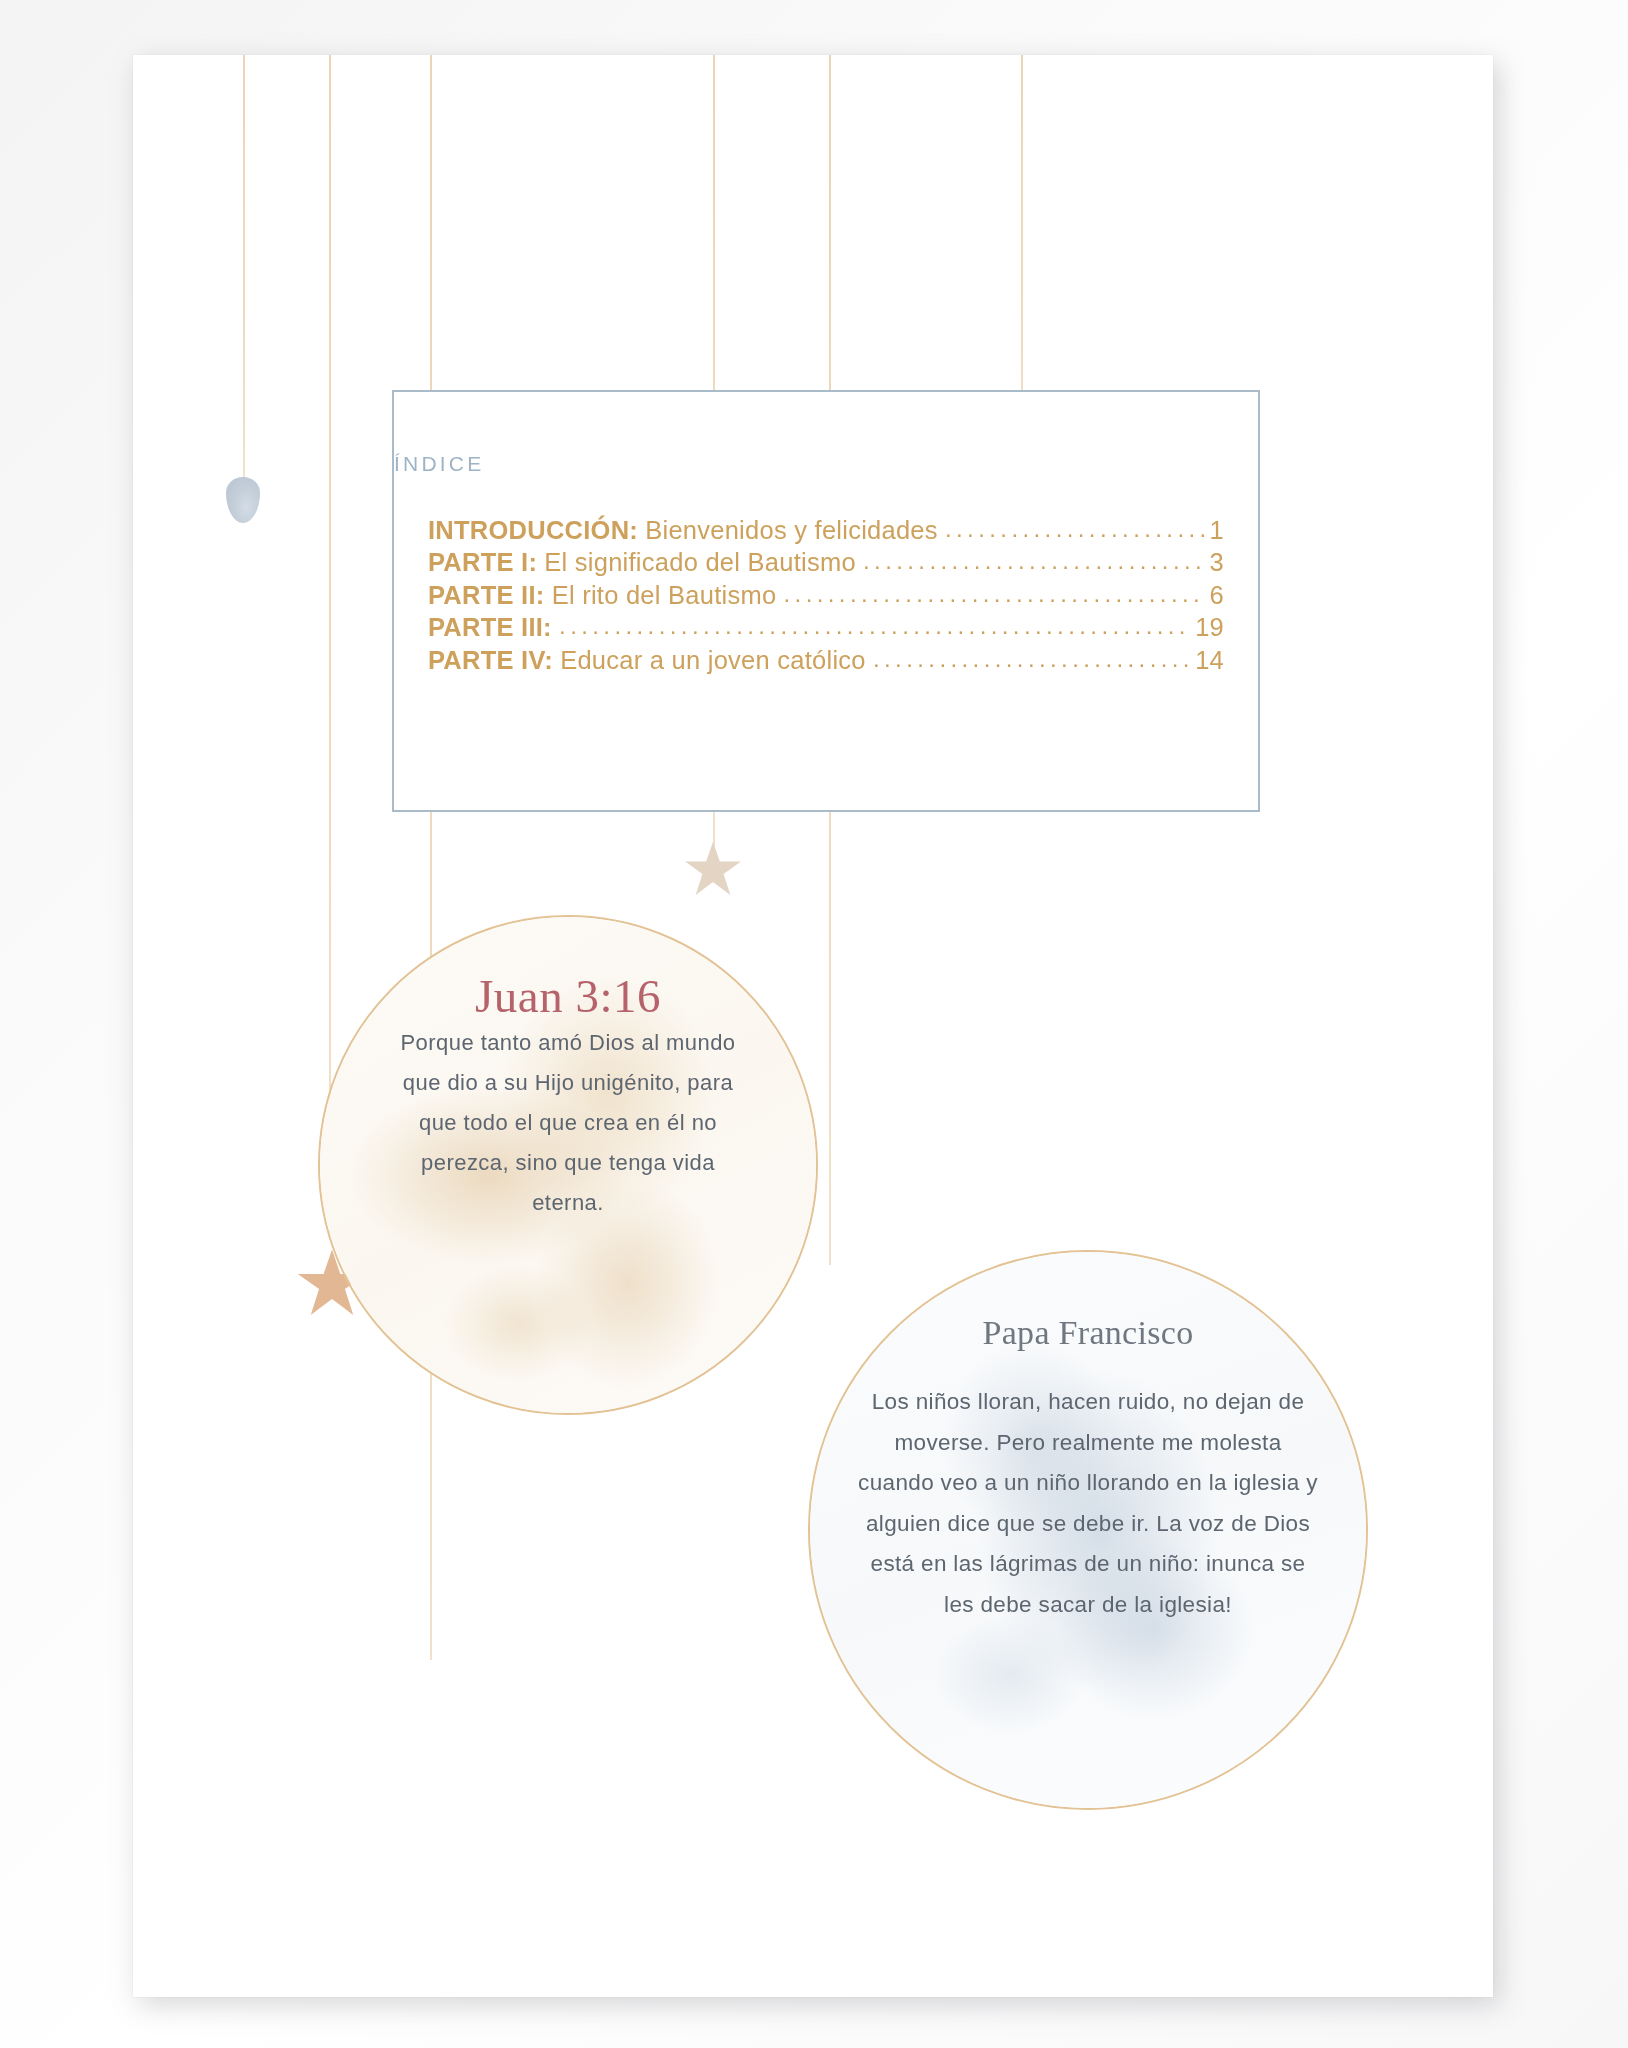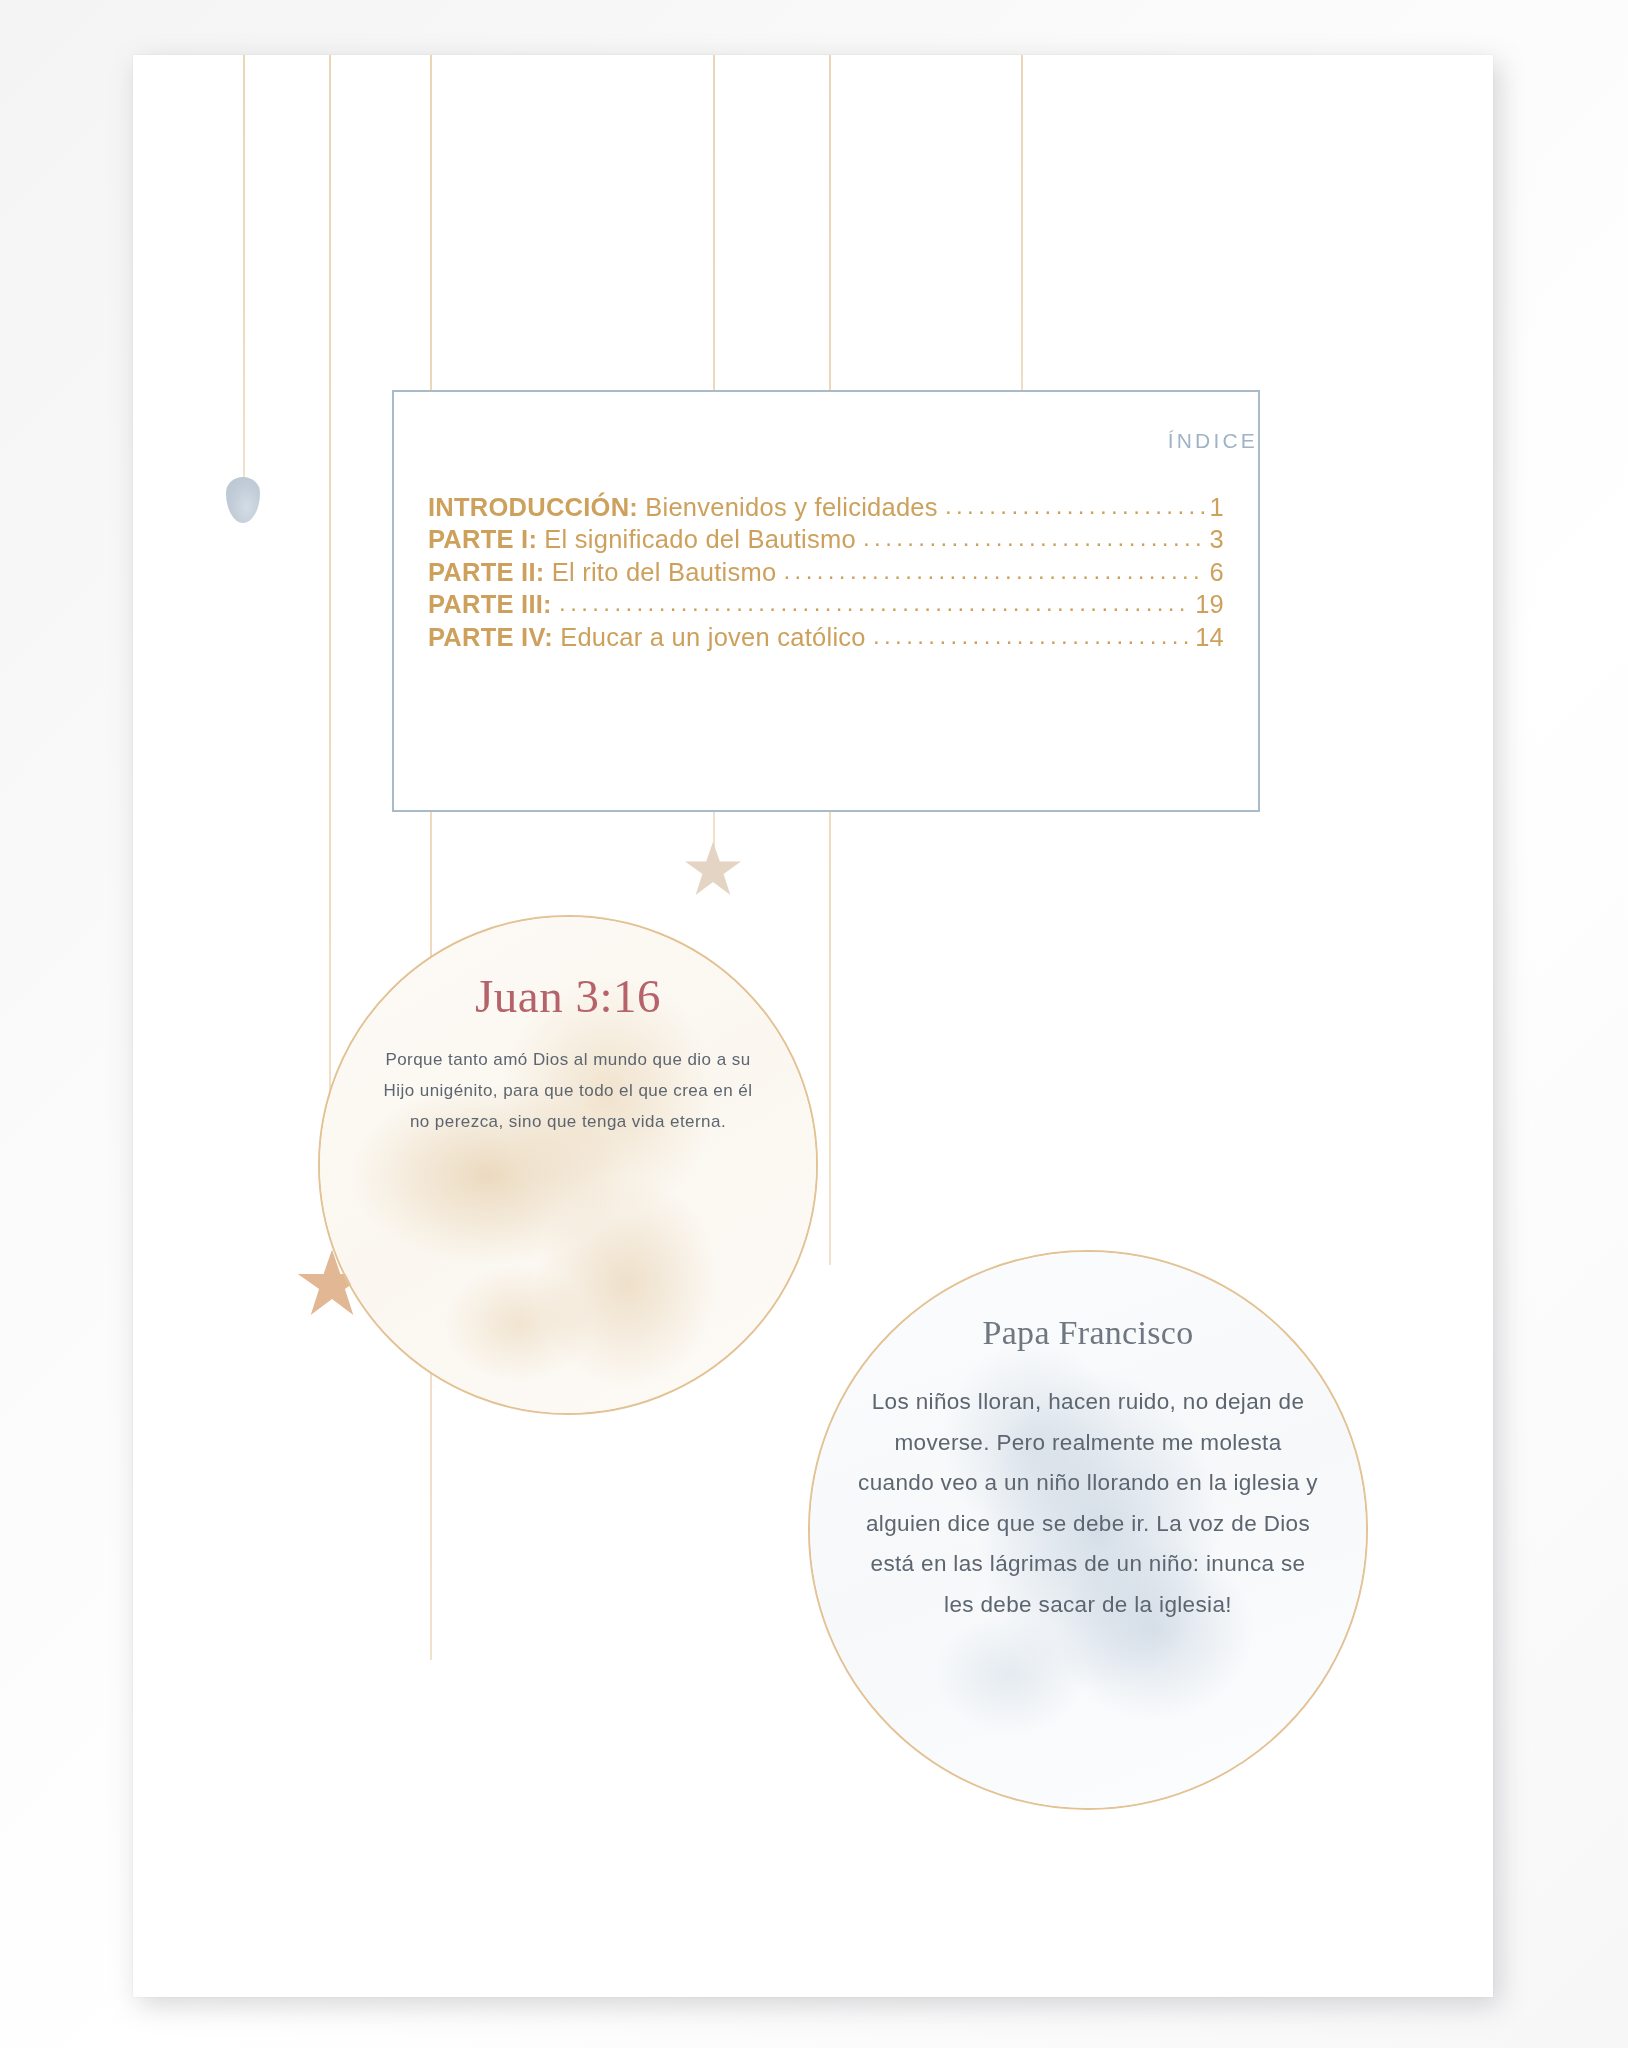--- a/index.html
+++ b/index.html
@@ -50,22 +50,22 @@
   
   .toc-box{
     position:absolute;
     left:259px;top:335px;
     width:868px;height:422px;
     border:2px solid #a9bac8;
     background:#ffffff;
     box-sizing:border-box;
   }
   .toc-title{
-    text-align:right;
-    margin-top:37px;
+    text-align:left;
+    margin-top:60px;
     font-size:21px;
     letter-spacing:3.2px;
     color:#9fb3c6;
     font-weight:400;
   }
   .toc-list{
     margin:38px 0 0 0;
     padding:0 34px 0 34px;
     list-style:none;
     text-align:center;
@@ -121,22 +121,21 @@
       linear-gradient(150deg,#fdfbf7 0%,#fbf7f0 50%,#fdfbf8 100%);
   }
   .verse-ref{
     font-family:"Liberation Serif", serif;
     font-size:47px;
     color:#b5626a;
     margin-top:52px;
     letter-spacing:.5px;
   }
   .verse-body{
-    margin-top:22px;
-    font-size:17px;
+    font-size:22px;
     line-height:1.82;
     color:#5d6670;
     letter-spacing:.45px;
     padding:0 62px;
   }
 
   
   #bubble-papa{
     left:675px;top:1195px;
     width:560px;height:560px;

